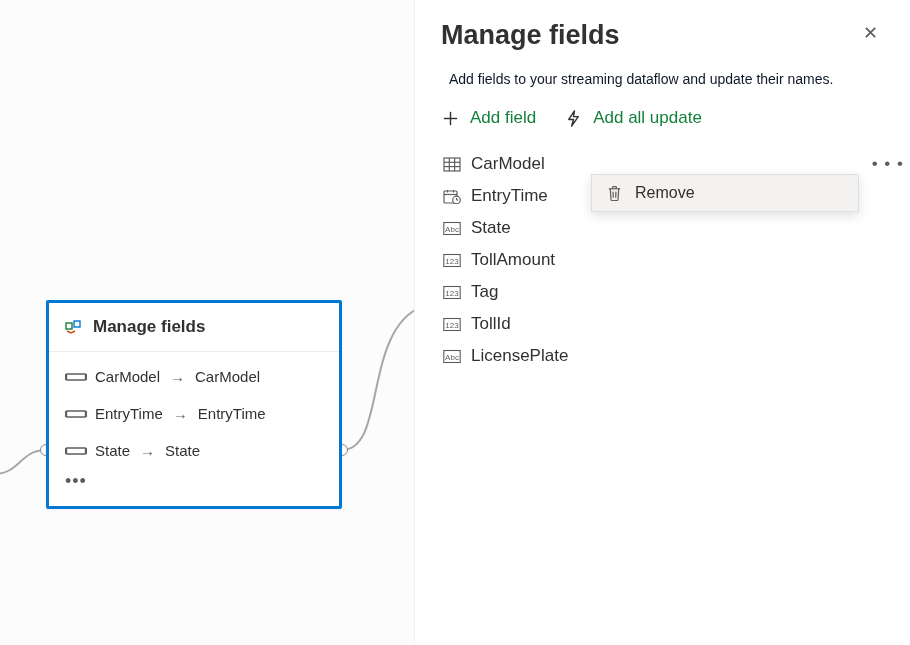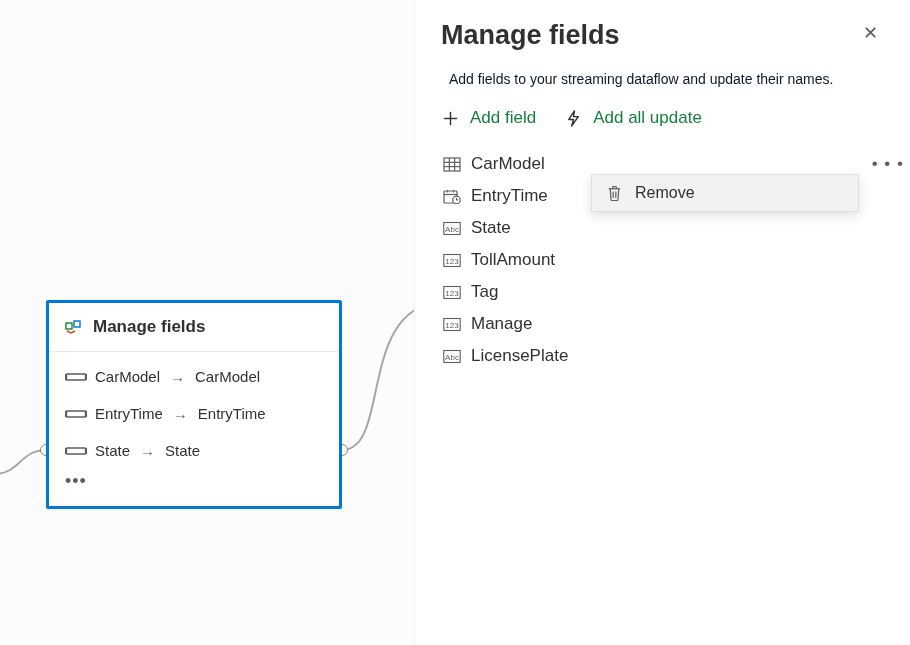--- a/index.html
+++ b/index.html
@@ -370,21 +370,21 @@
           <text x="9" y="11" text-anchor="middle" class="type-box-label">123</text>
         </svg>
         <span>Tag</span>
       </div>
 
       <div class="field-item">
         <svg class="type-icon" viewBox="0 0 18 15" stroke-width="1.1">
           <rect x="0.8" y="1.5" width="16.4" height="12"></rect>
           <text x="9" y="11" text-anchor="middle" class="type-box-label">123</text>
         </svg>
-        <span>Manage</span>
+        <span>TollId</span>
       </div>
 
       <div class="field-item">
         <svg class="type-icon" viewBox="0 0 18 15" stroke-width="1.1">
           <rect x="0.8" y="1.5" width="16.4" height="12"></rect>
           <text x="9" y="11" text-anchor="middle" class="type-box-label">Abc</text>
         </svg>
         <span>LicensePlate</span>
       </div>
 

